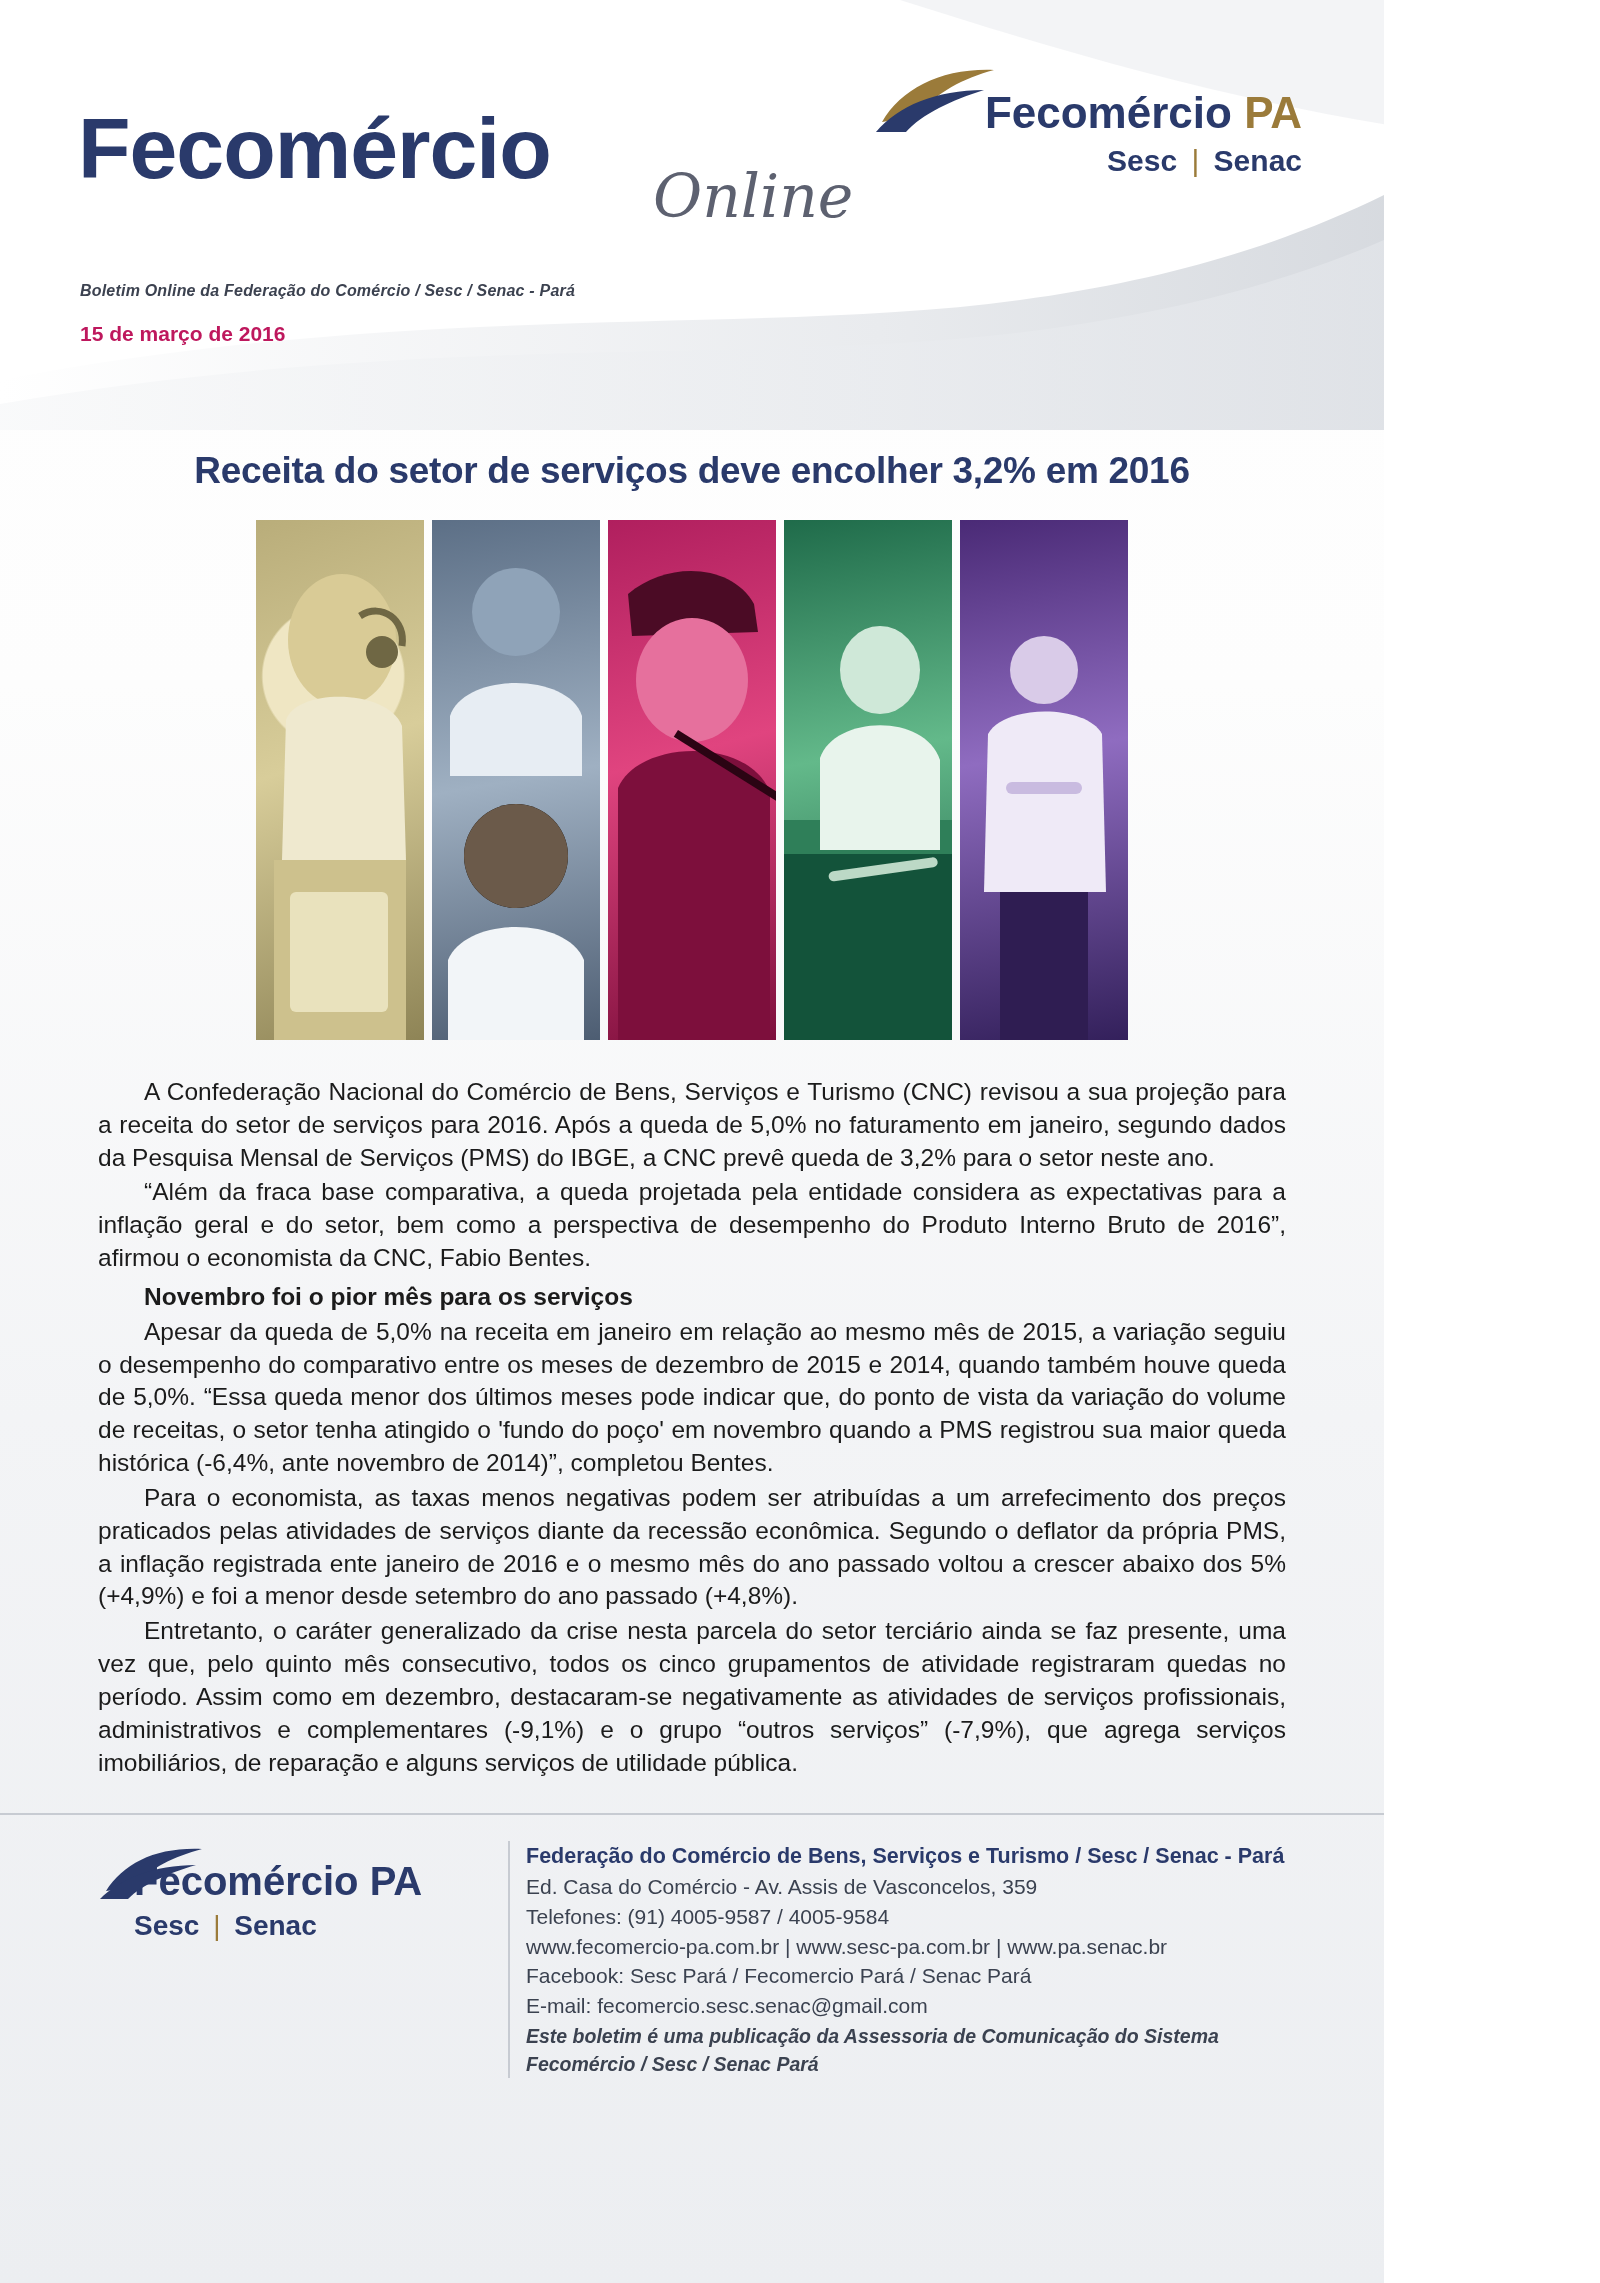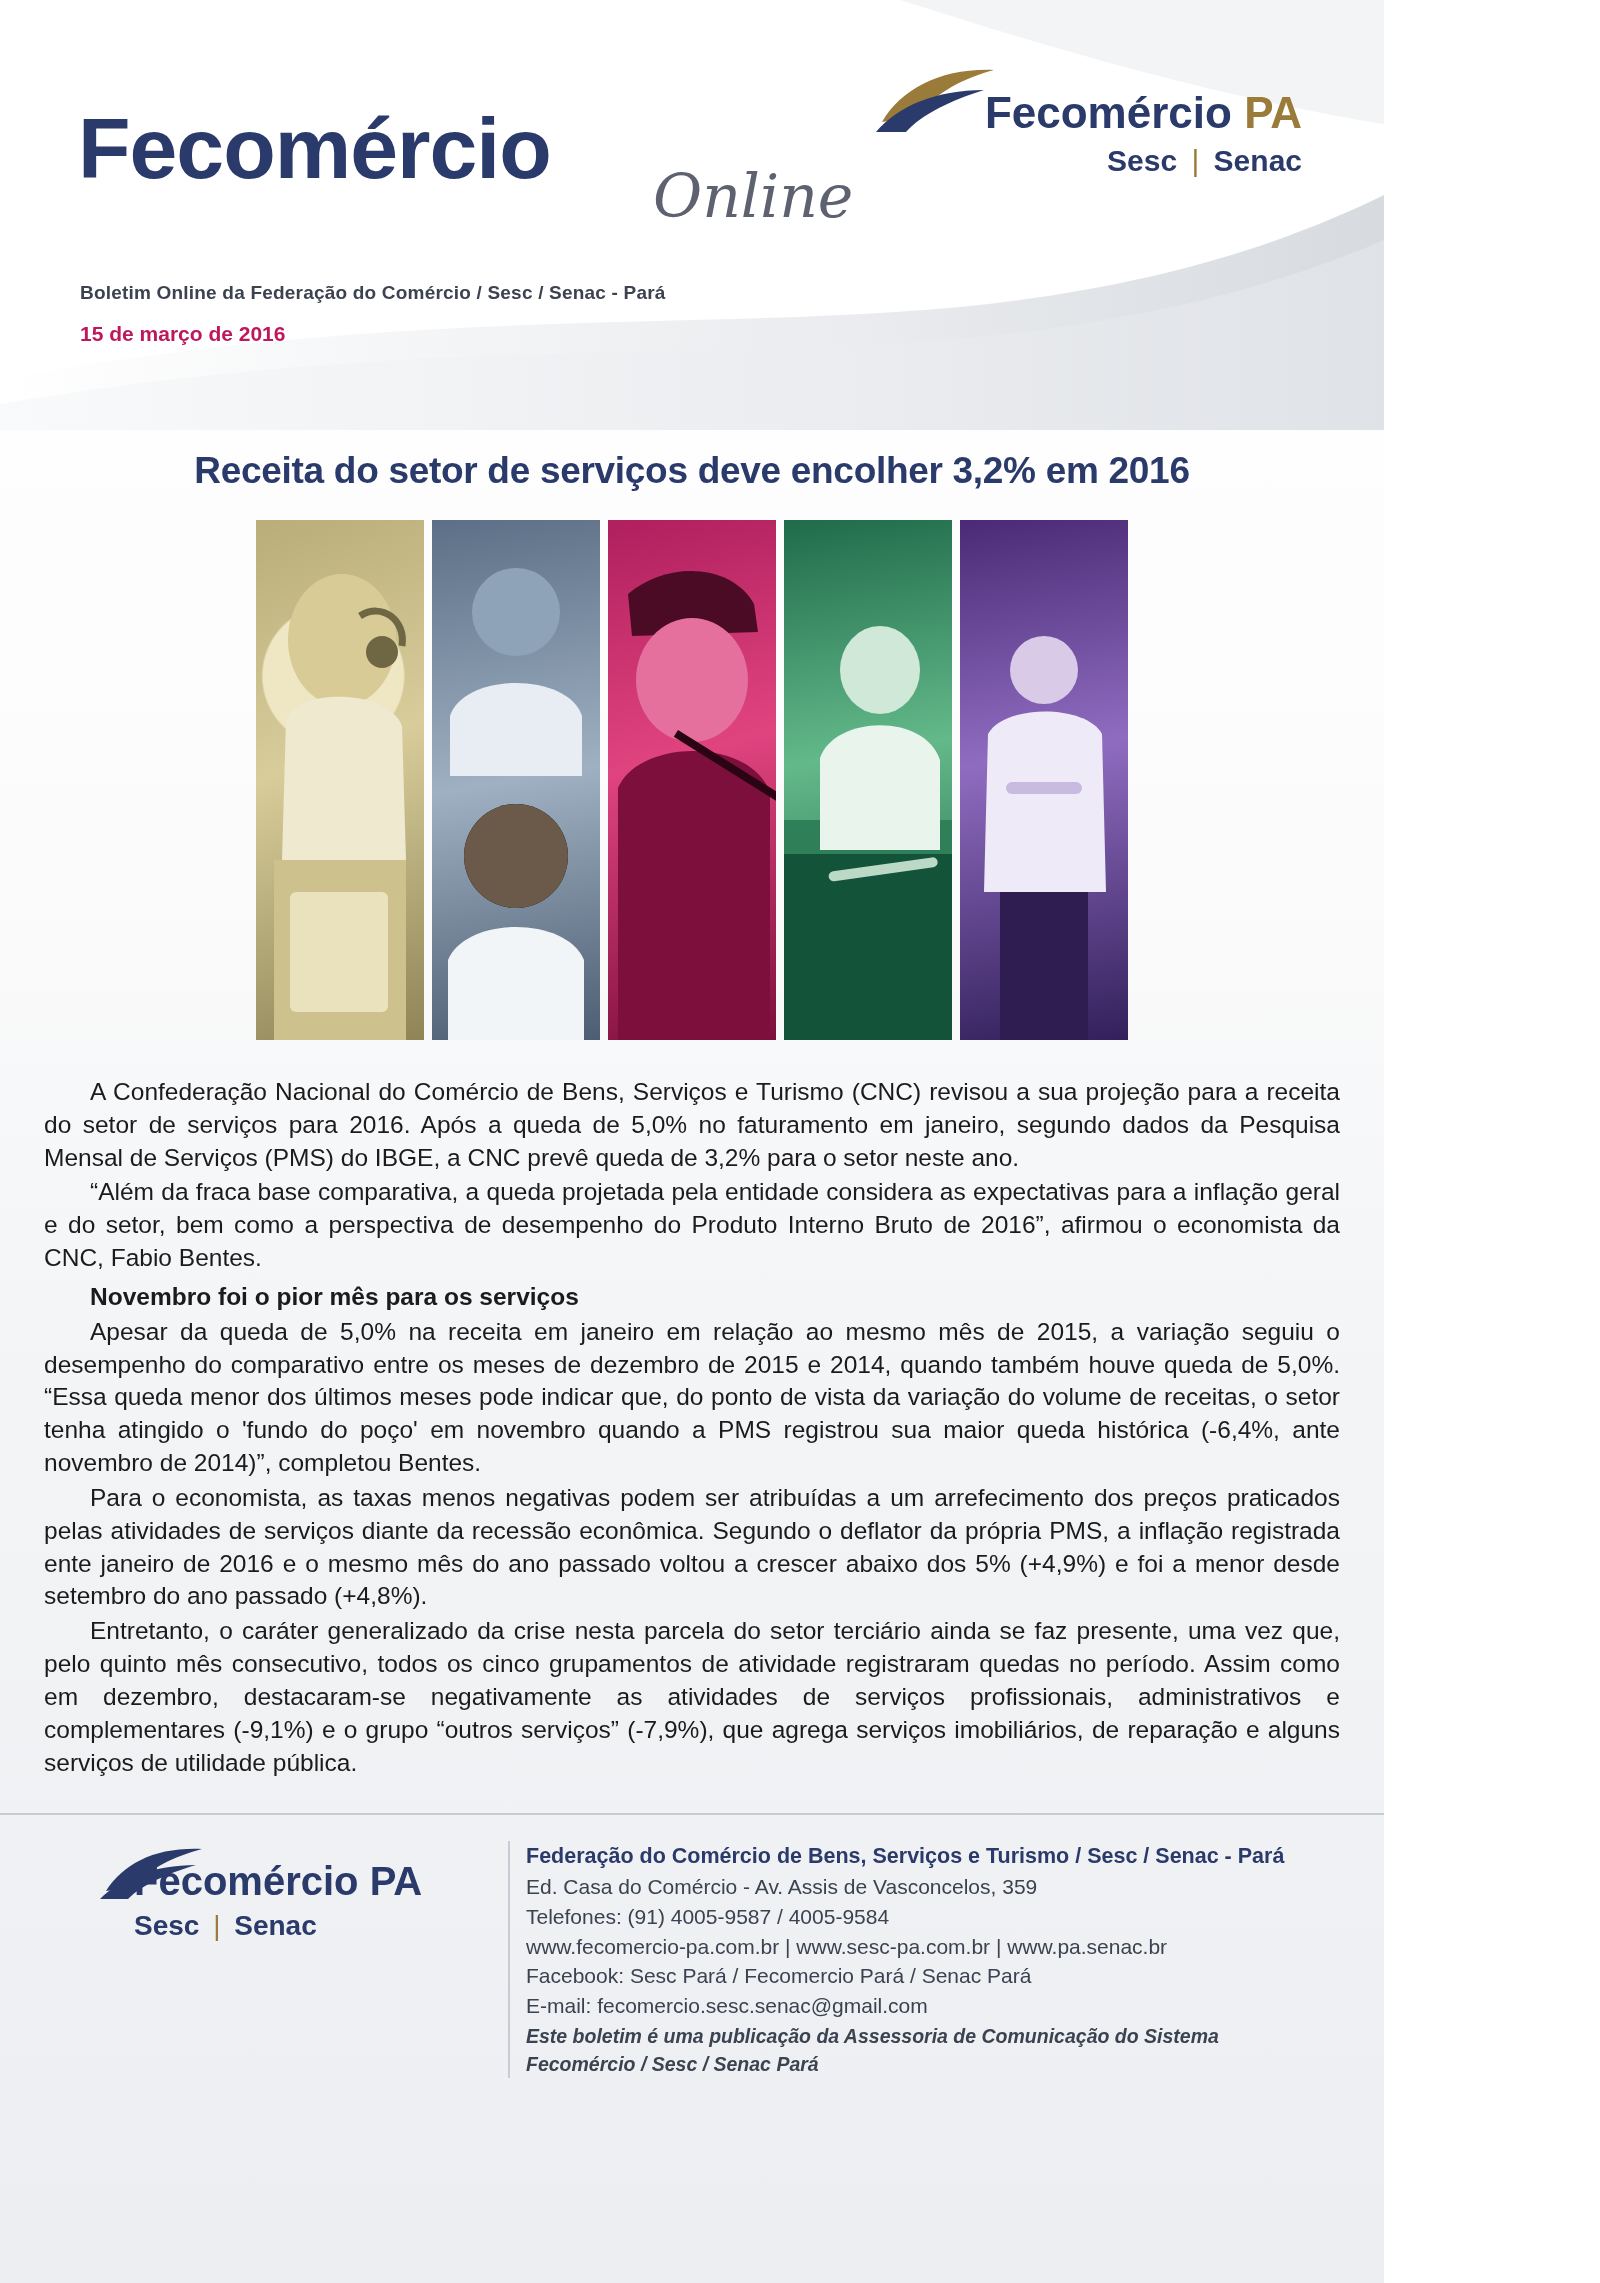--- a/index.html
+++ b/index.html
@@ -55,24 +55,25 @@
     color: #5d6170;
     position: absolute;
     left: 575px;
     top: 56px;
     white-space: nowrap;
   }
   .masthead-sub {
     position: absolute;
     left: 80px;
     top: 282px;
-    font-size: 19px;
+    font-size: 16px;
     font-weight: bold;
     color: #3c4250;
     letter-spacing: 0.2px;
+    font-style: italic;
   }
   .masthead-date {
     position: absolute;
     left: 80px;
     top: 322px;
     font-size: 21px;
     font-weight: bold;
     color: #be185d;
   }
 
@@ -111,21 +112,21 @@
   }
   .brand-sub .sep {
     color: #9b7b3a;
     font-weight: normal;
     padding: 0 6px;
   }
 
   
   .content {
     position: relative;
-    padding: 0 44px;
+    padding: 0 98px;
   }
   .headline {
     text-align: center;
     font-size: 37px;
     font-weight: bold;
     color: #2a3a6b;
     margin: 30px 0 28px 0;
     letter-spacing: -0.3px;
   }
 

